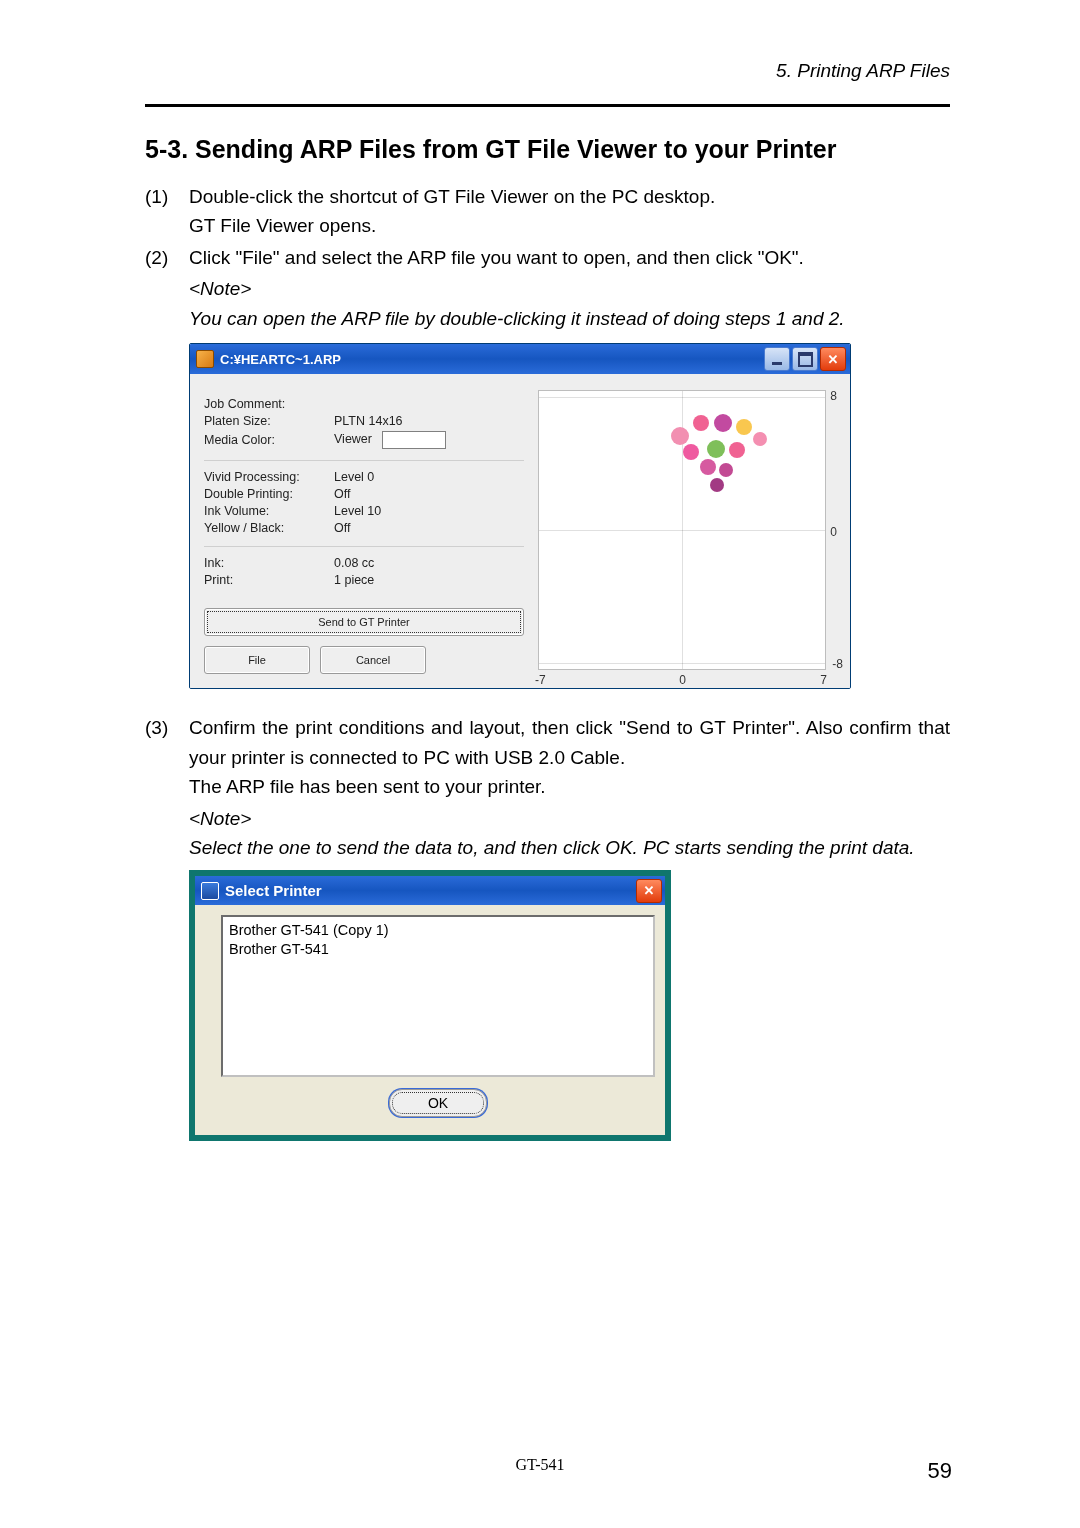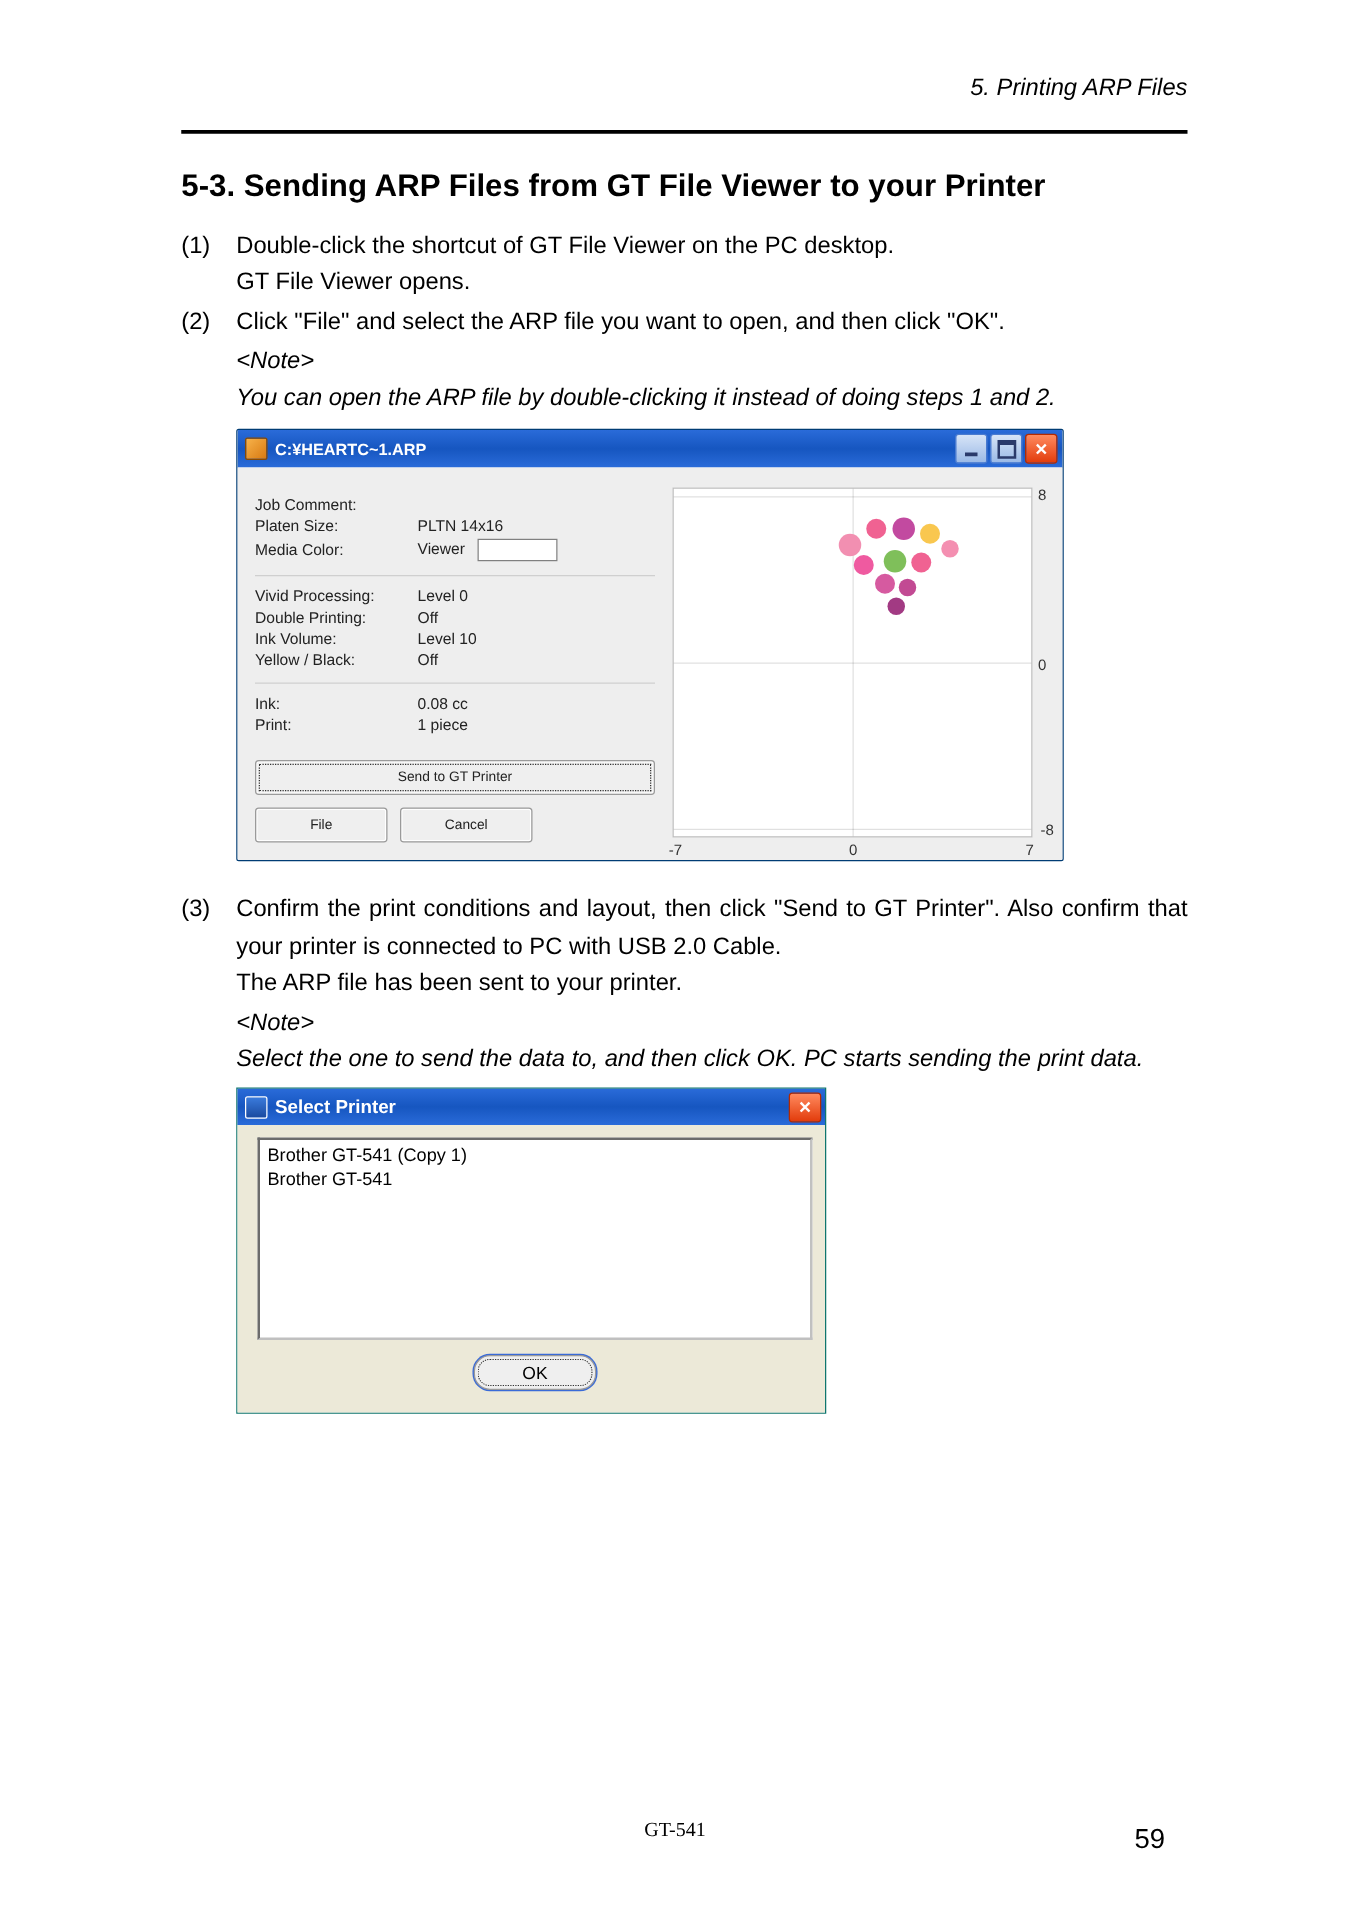--- a/index.html
+++ b/index.html
@@ -37,31 +37,31 @@
   .wbtn.sm{width:104px}
 
   .fv-right{width:300px;display:flex;flex-direction:column}
   .plot{flex:1;background:#fff;border:1px solid #bdbdbd;position:relative;margin:2px 10px 4px 2px}
   .grid-h,.grid-v{position:absolute;background:rgba(0,0,0,.12)}
   .heart{position:absolute;left:42%;top:6%;width:42%;height:34%}
   .heart span{position:absolute;border-radius:50%}
   .axis-label{position:absolute;font-size:12px;color:#333}
 
   
-  .sp{width:470px;margin:8px 16px 0 44px;border:1px solid #0f766e;font-family:Tahoma,Arial,sans-serif}
+  .sp{width:470px;margin:8px 16px 0 44px;border:6px solid #0f766e;font-family:Tahoma,Arial,sans-serif}
   .sp-title{height:29px;background:linear-gradient(to bottom,#2a6bd9 0%,#1656c0 50%,#2a6bd9 100%);display:flex;align-items:center;padding:0 3px 0 6px;color:#fff;font-weight:bold;font-size:15px}
   .sp-title .ticon{width:16px;height:16px;margin-right:6px;background:linear-gradient(to bottom,#3a7bdc,#1a4aa0);border:1px solid #fff;border-radius:2px}
   .sp-title .spacer{flex:1}
-  .sp-body{background:#ece9d8;padding:10px 10px 18px 16px}
+  .sp-body{background:#ece9d8;padding:10px 10px 18px 26px}
   .listbox{background:#fff;border:2px inset #c0c0c0;height:150px;padding:4px 6px;font-size:14.5px;line-height:1.3}
   .okrow{display:flex;justify-content:center;margin-top:12px}
   .okbtn{width:96px;height:26px;background:#efefef;border:1px solid #9a9a9a;border-radius:13px;display:flex;align-items:center;justify-content:center;font-size:14px;outline:1px dotted #333;outline-offset:-4px;box-shadow:0 0 0 1px #3a6bd8}
 
   .footer-model{position:absolute;bottom:54px;left:0;width:100%;text-align:center;font-family:'Times New Roman',serif;font-size:16px}
-  .page-num{position:absolute;bottom:44px;right:148px;font-size:22px}
+  .page-num{position:absolute;bottom:44px;right:128px;font-size:22px}
 </style>
 </head>
 <body>
 
 <div class="page">
   <div class="chapter">5. Printing ARP Files</div>
   <hr class="hr-top">
   <h2>5-3. Sending ARP Files from GT File Viewer to your Printer</h2>
 
   <div class="step">

